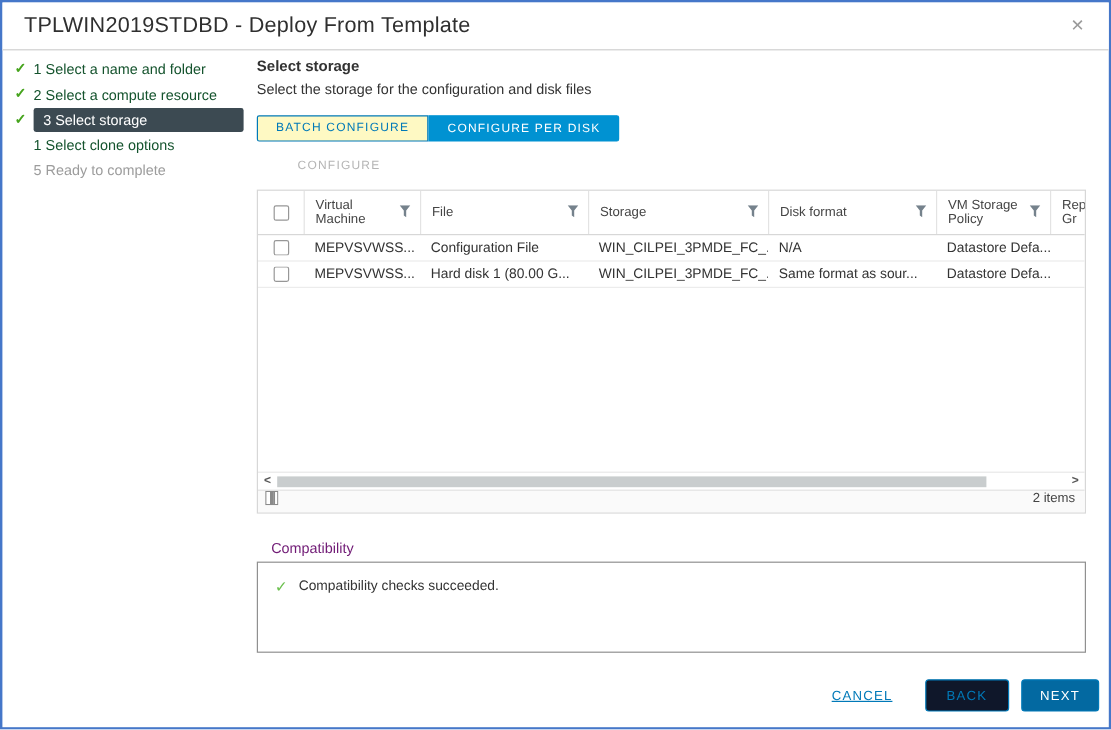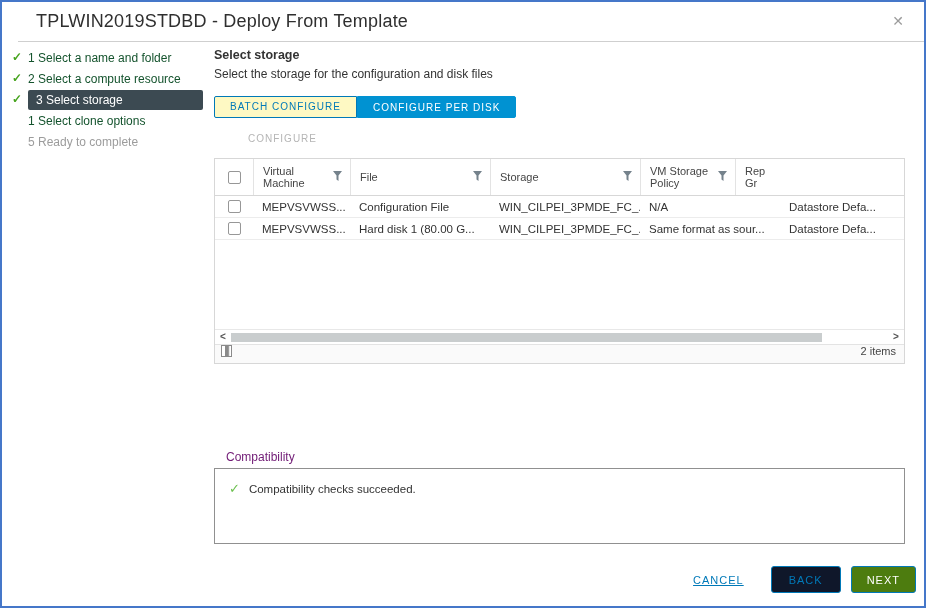--- a/index.html
+++ b/index.html
@@ -6,21 +6,21 @@
   html,body { background:#fff; }
   body { font-family:"Liberation Sans", sans-serif; }
 
   .dialog {
     position:relative; width:926px; height:608px;
     background:#fff; border:2px solid #4577c9; overflow:hidden;
   }
 
   
   .titlebar {
-    position:absolute; top:0; left:16px; right:0; height:40px;
+    position:absolute; top:0; left:0; right:0; height:40px;
     border-bottom:1px solid #cfcfcf; background:#fff;
   }
   .titlebar .title {
     position:absolute; left:18px; top:0; line-height:39px;
     font-size:18px; color:#2f2f2f; font-weight:400; letter-spacing:.2px;
   }
   .close-btn {
     position:absolute; right:14px; top:0; width:24px; height:39px;
     line-height:39px; text-align:center; color:#9b9b9b; font-size:14px; cursor:pointer;
   }
@@ -50,21 +50,21 @@
     padding:0 15px; cursor:pointer; white-space:nowrap;
   }
   .tab.outline { border:1px solid #0079b8; color:#0079b8; background:#fef9c3; border-radius:2px 0 0 2px; }
   .tab.solid   { border:1px solid #0092d2; background:#0092d2; color:#fff; border-radius:0 2px 2px 0; line-height:21px;}
   .configure-action {
     position:absolute; top:91px; left:6px; font-size:10px; letter-spacing:1px; color:#b5b5b5;margin-left:28px;
   }
 
   
   .datagrid {
-    position:absolute; top:116px; left:0; width:691px; height:206px;
+    position:absolute; top:116px; left:0; width:691px; height:270px;
     border:1px solid #d7d7d7; background:#fff;
     display:flex; flex-direction:column; overflow:hidden;
   }
   .dg-header { display:flex; height:37px; border-bottom:1px solid #d7d7d7; flex:none; }
   .dg-hcell {
     position:relative; display:flex; align-items:center;
     font-size:11px; color:#454545; padding-left:9px; cursor:pointer;
   }
   .dg-hcell + .dg-hcell { border-left:1px solid #e3e3e3; }
   .dg-hcell .hlabel { line-height:12px; padding-right:16px; }
@@ -108,21 +108,21 @@
   .compat-msg { display:flex; align-items:center; padding:12px 0 0 14px; font-size:11.5px; color:#333; }
   .compat-check { color:#6cc04f; font-size:13px; margin-right:9px; }
 
   
   .footer-buttons {
     position:absolute; right:8px; bottom:13px; display:flex; align-items:center; gap:10px;
   }
   .btn { font-size:11px; letter-spacing:1px; border-radius:3px; cursor:pointer; font-family:inherit; }
   .btn-link { color:#0079b8; background:none; border:none; margin-right:13px; padding:0 4px;text-decoration:underline; }
   .btn-outline { color:#0079b8; background:#0f172a; border:1px solid #0079b8; height:27px; padding:0 17px; }
-  .btn-solid { color:#fff; background:#4d7c0f; border:1px solid #0079b8; height:27px; padding:0 15px; }
+  .btn-solid { color:#fff; background:#0369a1; border:1px solid #0079b8; height:27px; padding:0 15px; }
 </style>
 </head>
 <body>
 
 <div class="dialog">
 
   <div class="titlebar">
     <div class="title">TPLWIN2019STDBD - Deploy From Template</div>
     <div class="close-btn">
       <span>✕</span>
@@ -173,20 +173,26 @@
               </svg></span>
         </div>
         <div class="dg-hcell col-file">
           <span class="hlabel">File</span>
           <span class="filter-icon"><svg width="9" height="10" viewBox="0 0 9 10">
                 <path d="M0 0 H9 L5.5 4.5 V10 L3.5 8.5 V4.5 Z" fill="#75828c"></path>
               </svg></span>
         </div>
         <div class="dg-hcell col-storage">
           <span class="hlabel">Storage</span>
+          <span class="filter-icon"><svg width="9" height="10" viewBox="0 0 9 10">
+                <path d="M0 0 H9 L5.5 4.5 V10 L3.5 8.5 V4.5 Z" fill="#75828c"></path>
+              </svg></span>
+        </div>
+        <div class="dg-hcell col-format">
+          <span class="hlabel">Disk format</span>
           <span class="filter-icon"><svg width="9" height="10" viewBox="0 0 9 10">
                 <path d="M0 0 H9 L5.5 4.5 V10 L3.5 8.5 V4.5 Z" fill="#75828c"></path>
               </svg></span>
         </div>
         <div class="dg-hcell col-policy">
           <span class="hlabel">VM Storage Policy</span>
           <span class="filter-icon"><svg width="9" height="10" viewBox="0 0 9 10">
                 <path d="M0 0 H9 L5.5 4.5 V10 L3.5 8.5 V4.5 Z" fill="#75828c"></path>
               </svg></span>
         </div>

